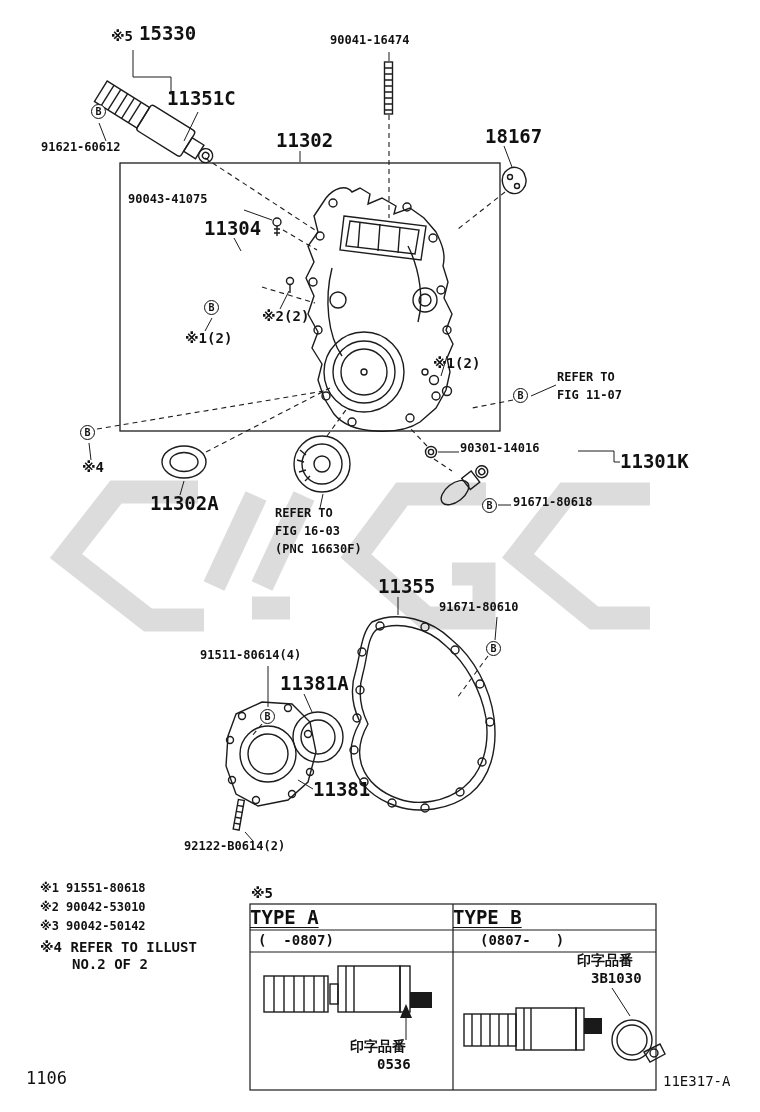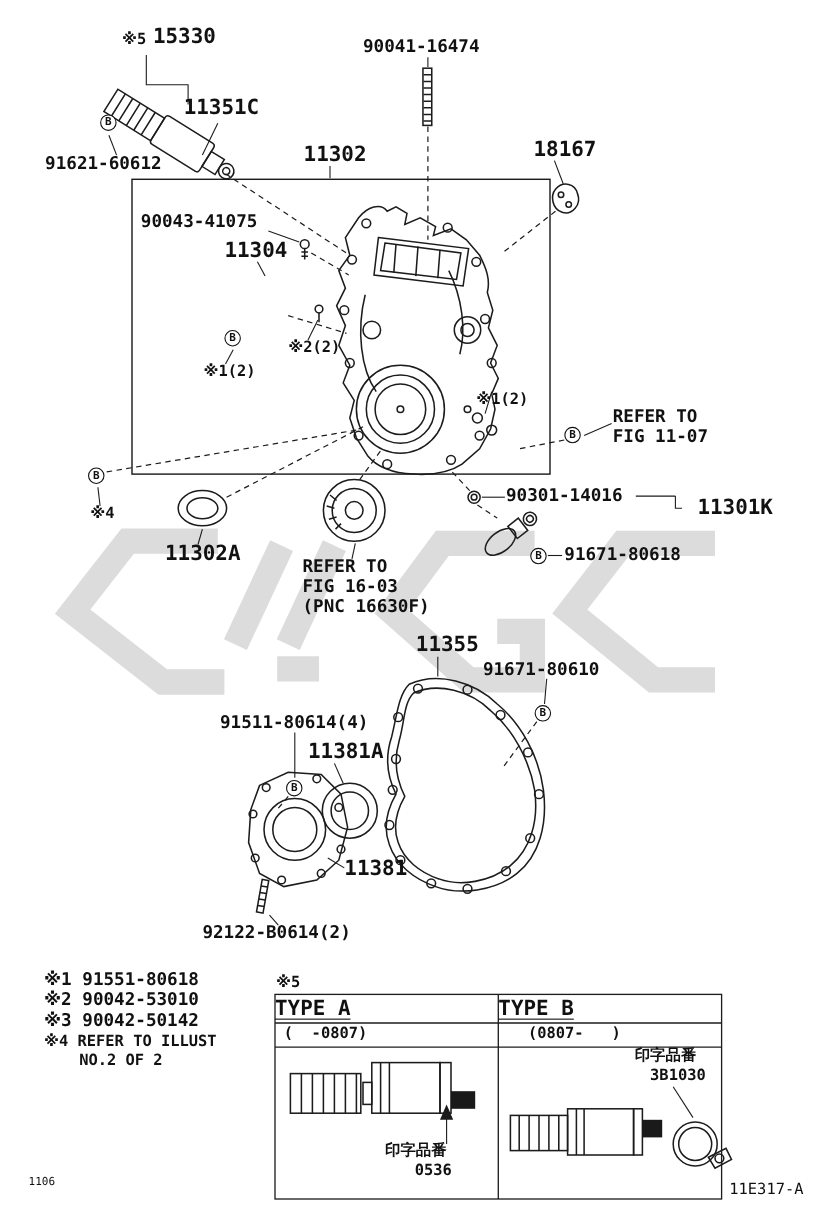--- a/index.html
+++ b/index.html
@@ -1,21 +1,21 @@
 <!DOCTYPE html>
 <html><head>
 <meta charset="utf-8">
 <style>
   html,body{margin:0;padding:0;background:#fff;}
   .stage{position:relative;width:760px;height:1112px;background:#fff;overflow:hidden;
          font-family:"DejaVu Sans Mono","DejaVu Sans",monospace;color:#111;}
   svg{position:absolute;left:0;top:0;}
   .lbl{position:absolute;white-space:pre;font-weight:700;line-height:1.05;}
   .lg{font-size:19px;}
-  .md{font-size:16px;}
+  .md{font-size:12px;}
   .sm{font-size:14px;}
   .ft{font-size:14px;font-weight:400;}
   .hdr{text-decoration:underline;text-underline-offset:3px;text-align:left;font-size:19px;}
   .bmark{position:absolute;width:15px;height:15px;border:1.5px solid #111;border-radius:50%;
          font-size:10px;font-weight:700;display:flex;align-items:center;justify-content:center;
          background:#fff;box-sizing:border-box;}
   .ink{stroke:#1c1c1c;fill:none;stroke-width:1.4;}
   .lead{stroke:#1c1c1c;fill:none;stroke-width:1;}
   .dash{stroke:#1c1c1c;fill:none;stroke-width:1.1;stroke-dasharray:5 4;}
   .wm{stroke:#dcdcdc;fill:none;stroke-width:23;}
@@ -256,21 +256,21 @@
   <div class="lbl lg" style="left:485px;top:127px;">18167</div>
   <div class="lbl md" style="left:128px;top:193px;">90043-41075</div>
   <div class="lbl lg" style="left:204px;top:219px;">11304</div>
   <div class="lbl sm" style="left:262px;top:309px;">※2(2)</div>
   <div class="lbl sm" style="left:185px;top:331px;">※1(2)</div>
   <div class="lbl sm" style="left:433px;top:356px;">※1(2)</div>
   <div class="lbl md" style="left:557px;top:371px;">REFER TO</div>
   <div class="lbl md" style="left:557px;top:389px;">FIG 11-07</div>
   <div class="lbl sm" style="left:82px;top:460px;">※4</div>
   <div class="lbl md" style="left:460px;top:442px;">90301-14016</div>
-  <div class="lbl lg" style="left:634px;top:452px;">11301K</div>
+  <div class="lbl lg" style="left:620px;top:452px;">11301K</div>
   <div class="lbl md" style="left:513px;top:496px;">91671-80618</div>
   <div class="lbl lg" style="left:150px;top:494px;">11302A</div>
   <div class="lbl md" style="left:275px;top:507px;">REFER TO</div>
   <div class="lbl md" style="left:275px;top:525px;">FIG 16-03</div>
   <div class="lbl md" style="left:275px;top:543px;">(PNC 16630F)</div>
   <div class="lbl lg" style="left:378px;top:577px;">11355</div>
   <div class="lbl md" style="left:439px;top:601px;">91671-80610</div>
   <div class="lbl md" style="left:200px;top:649px;">91511-80614(4)</div>
   <div class="lbl lg" style="left:280px;top:674px;">11381A</div>
   <div class="lbl lg" style="left:313px;top:780px;">11381</div>
@@ -285,16 +285,16 @@
   <div class="lbl sm" style="left:251px;top:886px;">※5</div>
   <div class="lbl hdr" style="left:250px;top:908px;width:203px;">TYPE A</div>
   <div class="lbl hdr" style="left:453px;top:908px;width:231px;">TYPE B</div>
   <div class="lbl sm" style="left:258px;top:933px;">(  -0807)</div>
   <div class="lbl sm" style="left:459px;top:933px;margin-left:21px;">(0807-   )</div>
   <div class="lbl sm" style="left:577px;top:953px;">印字品番</div>
   <div class="lbl sm" style="left:591px;top:971px;">3B1030</div>
   <div class="lbl sm" style="left:350px;top:1039px;">印字品番</div>
   <div class="lbl sm" style="left:377px;top:1057px;">0536</div>
 
-  <div class="lbl ft" style="left:26px;top:1070px;font-size:10px;">1106</div>
+  <div class="lbl ft" style="left:26px;top:1070px;font-size:17px;">1106</div>
   <div class="lbl ft" style="left:663px;top:1074px;">11E317-A</div>
 
 </div>
 
 </body></html>

